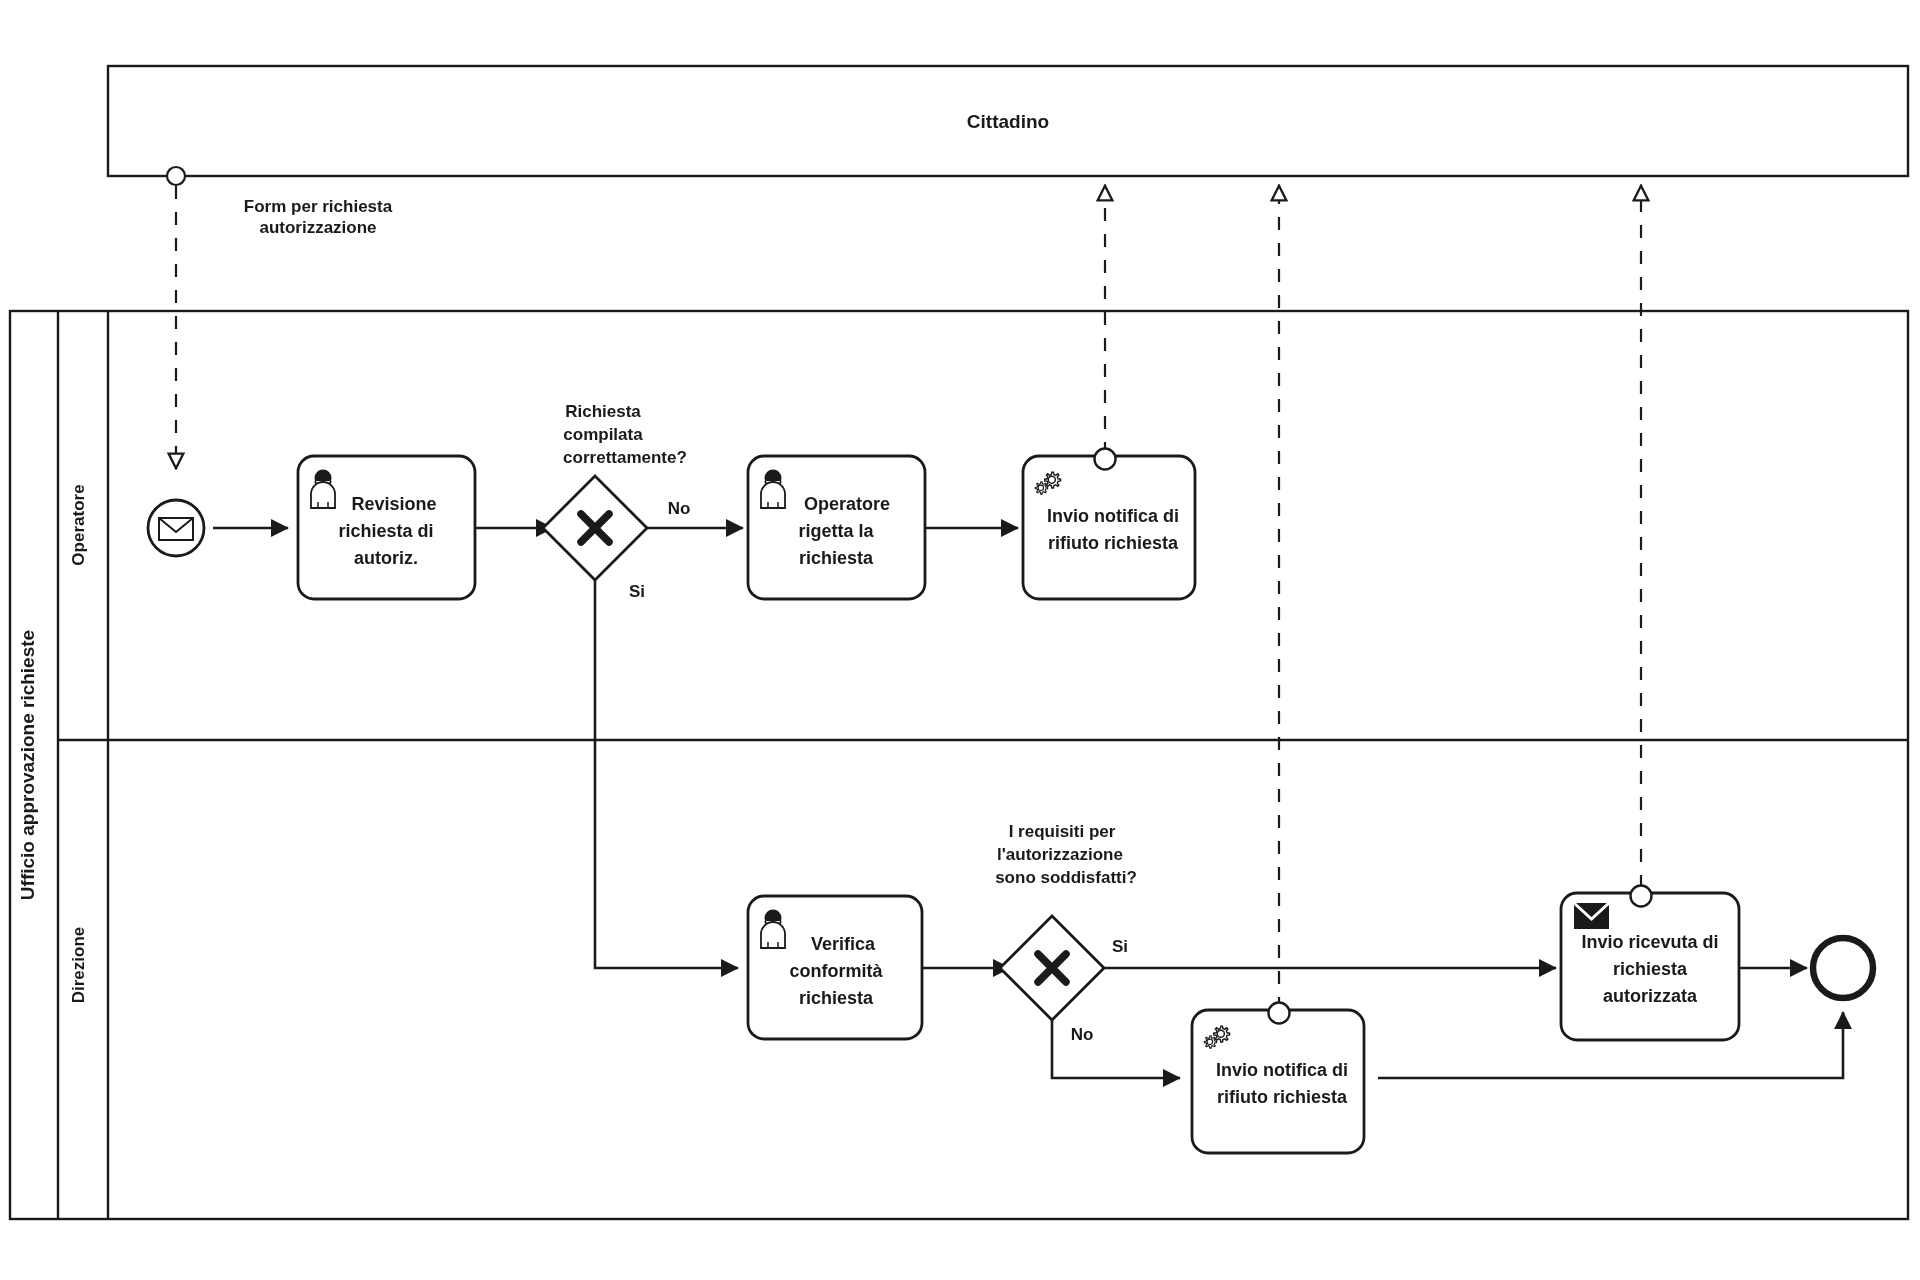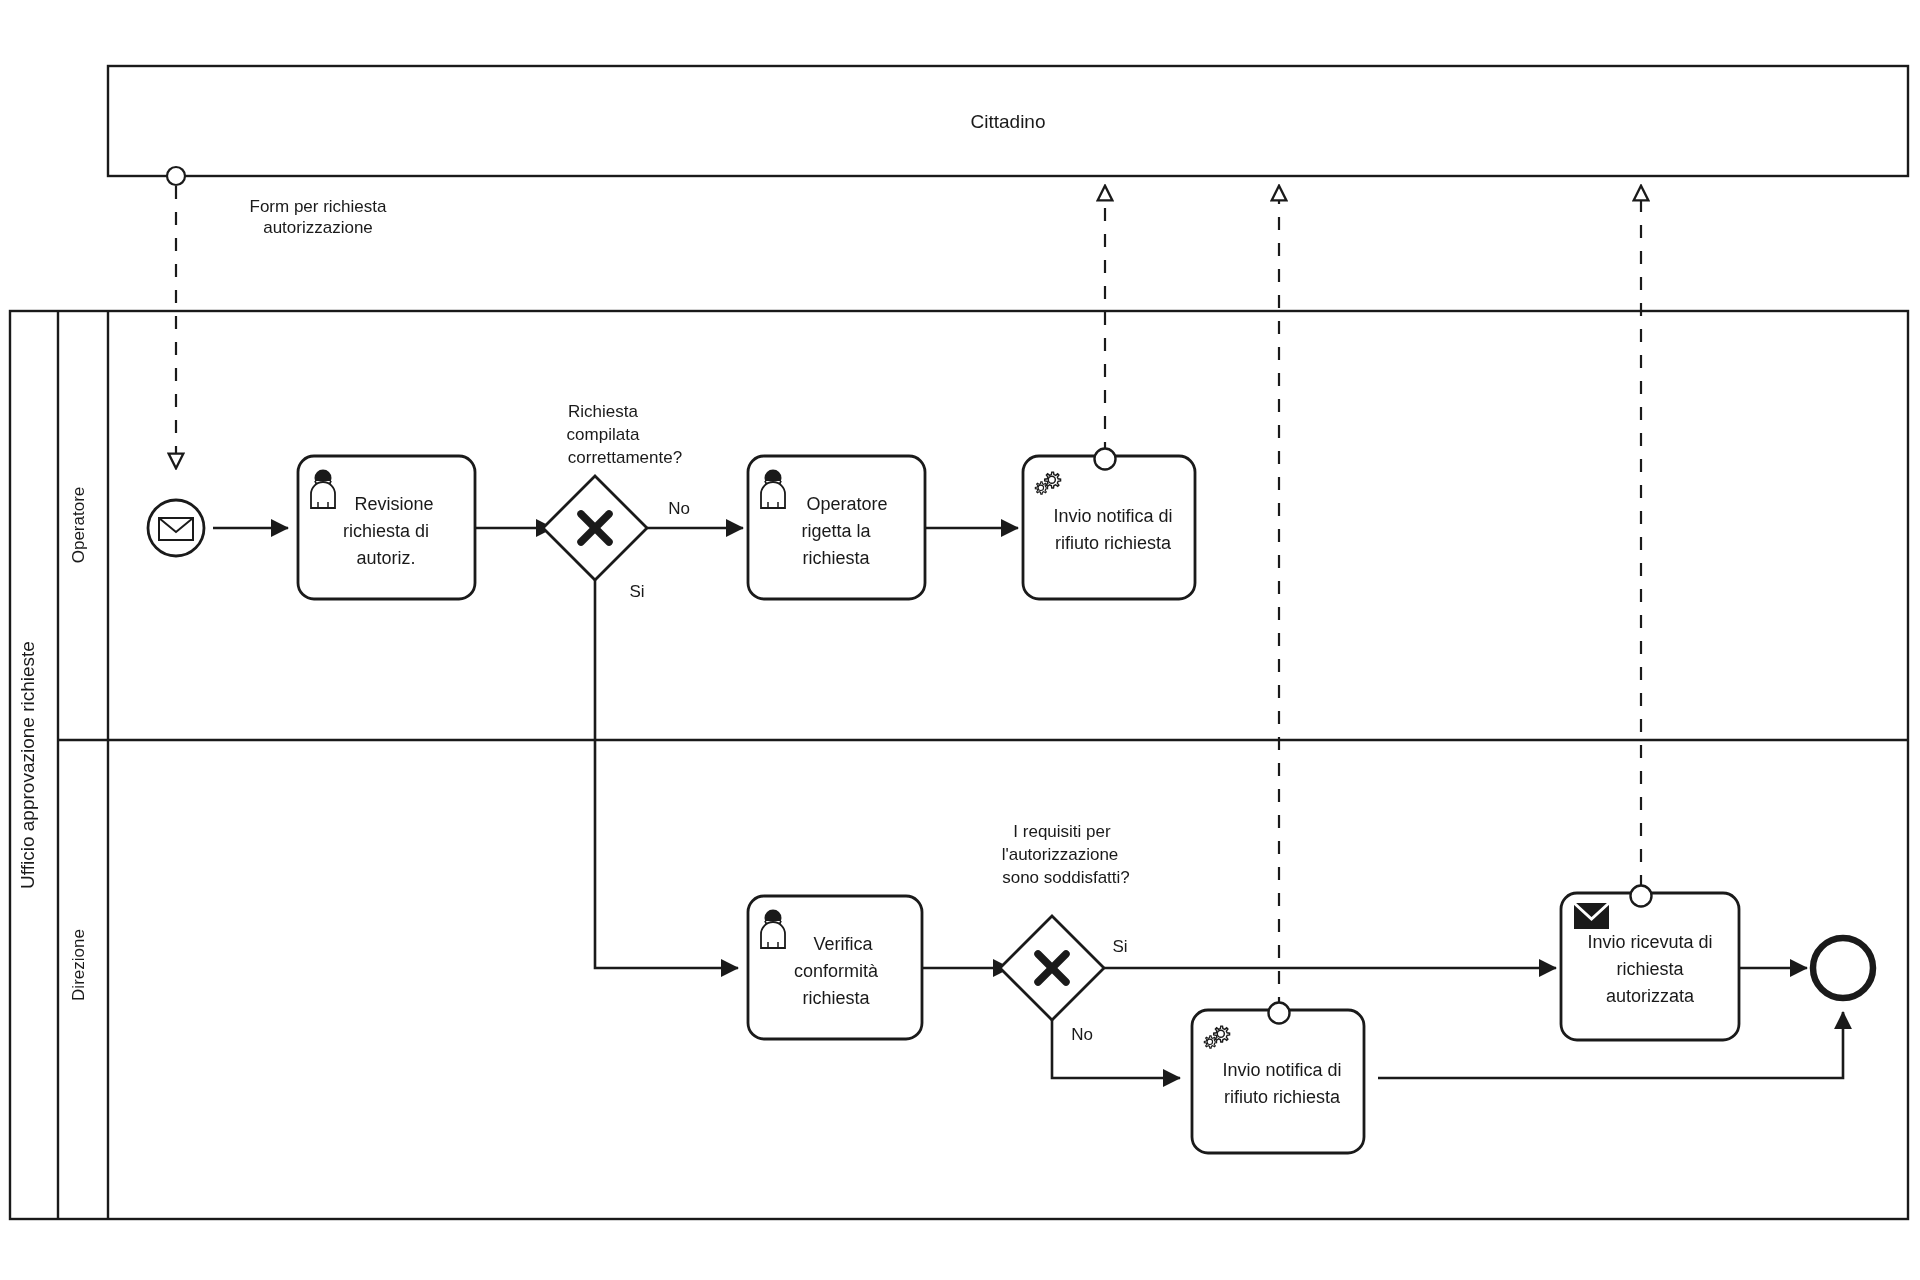--- a/index.html
+++ b/index.html
@@ -1,17 +1,17 @@
 <!DOCTYPE html>
 <html><head>
 <meta charset="utf-8">
 <style>
   html,body{margin:0;padding:0;background:#ffffff;}
   body{width:1920px;height:1280px;font-family:"Liberation Sans",sans-serif;color:#1a1a1a;overflow:hidden;}
-  #stage{position:relative;width:1920px;height:1280px;}
+  #stage{position:relative;width:1920px;height:1280px;font-weight:bold;}
   svg{display:block;}
   .diag-text{font-family:"Liberation Sans",sans-serif;fill:#1a1a1a;}
 </style>
 </head>
 <body>
 
 <div id="stage">
 
 <svg width="1920" height="1280" viewBox="0 0 1920 1280" xmlns="http://www.w3.org/2000/svg">
 

